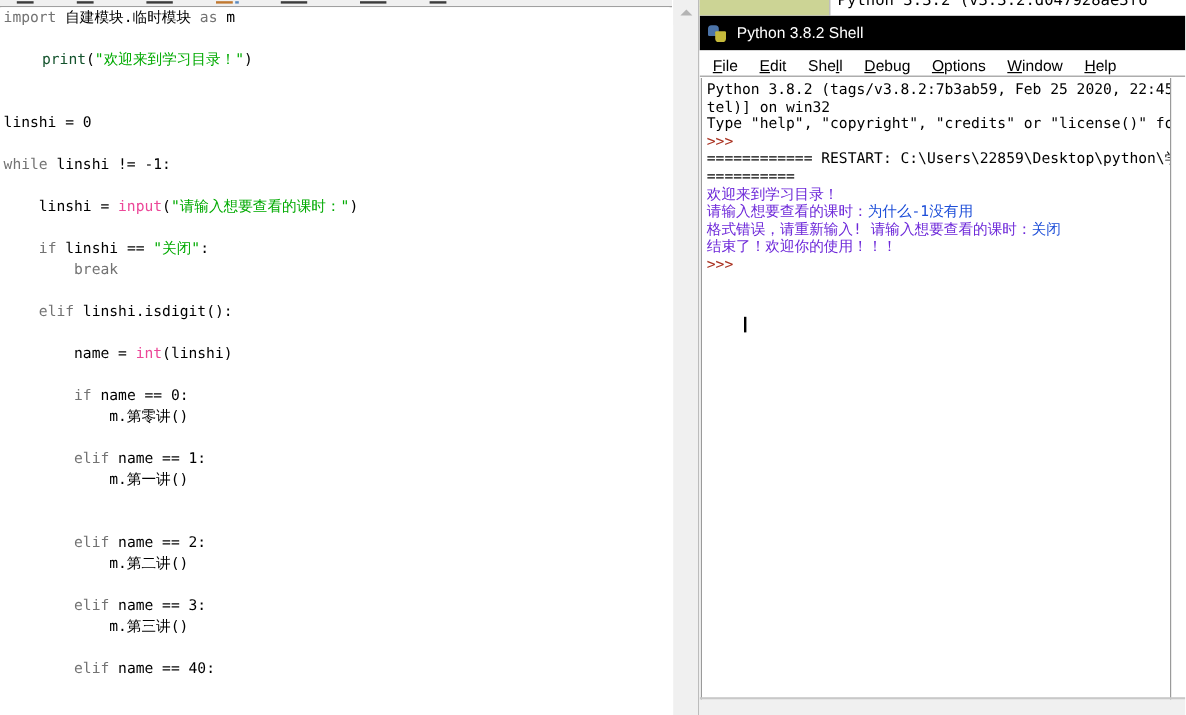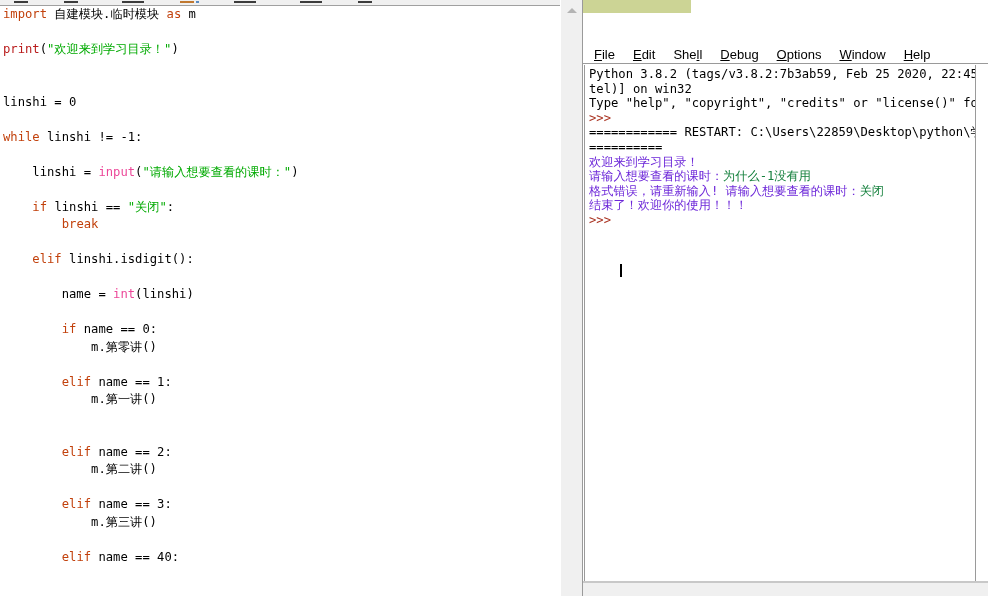--- a/index.html
+++ b/index.html
@@ -65,22 +65,22 @@
     left: 3px;
     top: 0px;
     font-family: "DejaVu Sans Mono", "Liberation Mono", monospace;
     font-size: 12.2px;
     line-height: 17.5px;
     white-space: pre;
     color: #000000;
   }
   .code .ln { display: block; height: 17.5px; }
 
-  .kw   { color: #c2410c; }
-  .fn   { color: #b91c1c; }
+  .kw   { color: #737373; }
+  .fn   { color: #14532d; margin-left: 32px; }
   .str  { color: #00aa00; }
   .bi   { color: #ec4899; }
   .plain{ color: #000000; }
 
   
   #editor-scrollbar {
     position: absolute;
     left: 560px;
     top: 0px;
     width: 23px;
@@ -235,21 +235,21 @@
     font-family: "DejaVu Sans Mono", "Liberation Mono", monospace;
     font-size: 12.2px;
     line-height: 14.6px;
     white-space: pre;
     color: #000000;
   }
   #shell-lines .ln { display: block; height: 14.6px; }
   .sh-plain  { color: #000000; }
   .sh-prompt { color: #aa3322; }
   .sh-out    { color: #6d28d9; }
-  .sh-in     { color: #15803d; }
+  .sh-in     { color: #1d4ed8; }
 
   #shell-caret {
     position: absolute;
     left: 35px;
     top: 199px;
     width: 2px;
     height: 13px;
     background: #000000;
   }
 
@@ -299,23 +299,33 @@
 
     <div id="editor-scrollbar"></div>
     <div id="editor-scroll-up">
       <div class="arrow"></div>
     </div>
     <div id="editor-right-edge"></div>
   </div>
 
   <div id="gap"></div>
   <div id="desktop-sliver"></div>
+  <div id="bg-window-sliver">
+    <div id="bg-window-text">Python 3.3.2 (v3.3.2:d047928ae3f6</div>
+  </div>
 
   <div id="shell-window">
 
+    <div id="shell-titlebar">
+      <div id="shell-icon">
+        <div class="py-b"></div>
+        <div class="py-y"></div>
+      </div>
+      <div id="shell-title">Python 3.8.2 Shell</div>
+    </div>
 
     <div id="shell-menubar">
         <div class="shell-menu-item"><u>F</u>ile</div>
         <div class="shell-menu-item"><u>E</u>dit</div>
         <div class="shell-menu-item">She<u>l</u>l</div>
         <div class="shell-menu-item"><u>D</u>ebug</div>
         <div class="shell-menu-item"><u>O</u>ptions</div>
         <div class="shell-menu-item"><u>W</u>indow</div>
         <div class="shell-menu-item"><u>H</u>elp</div>
       </div>

